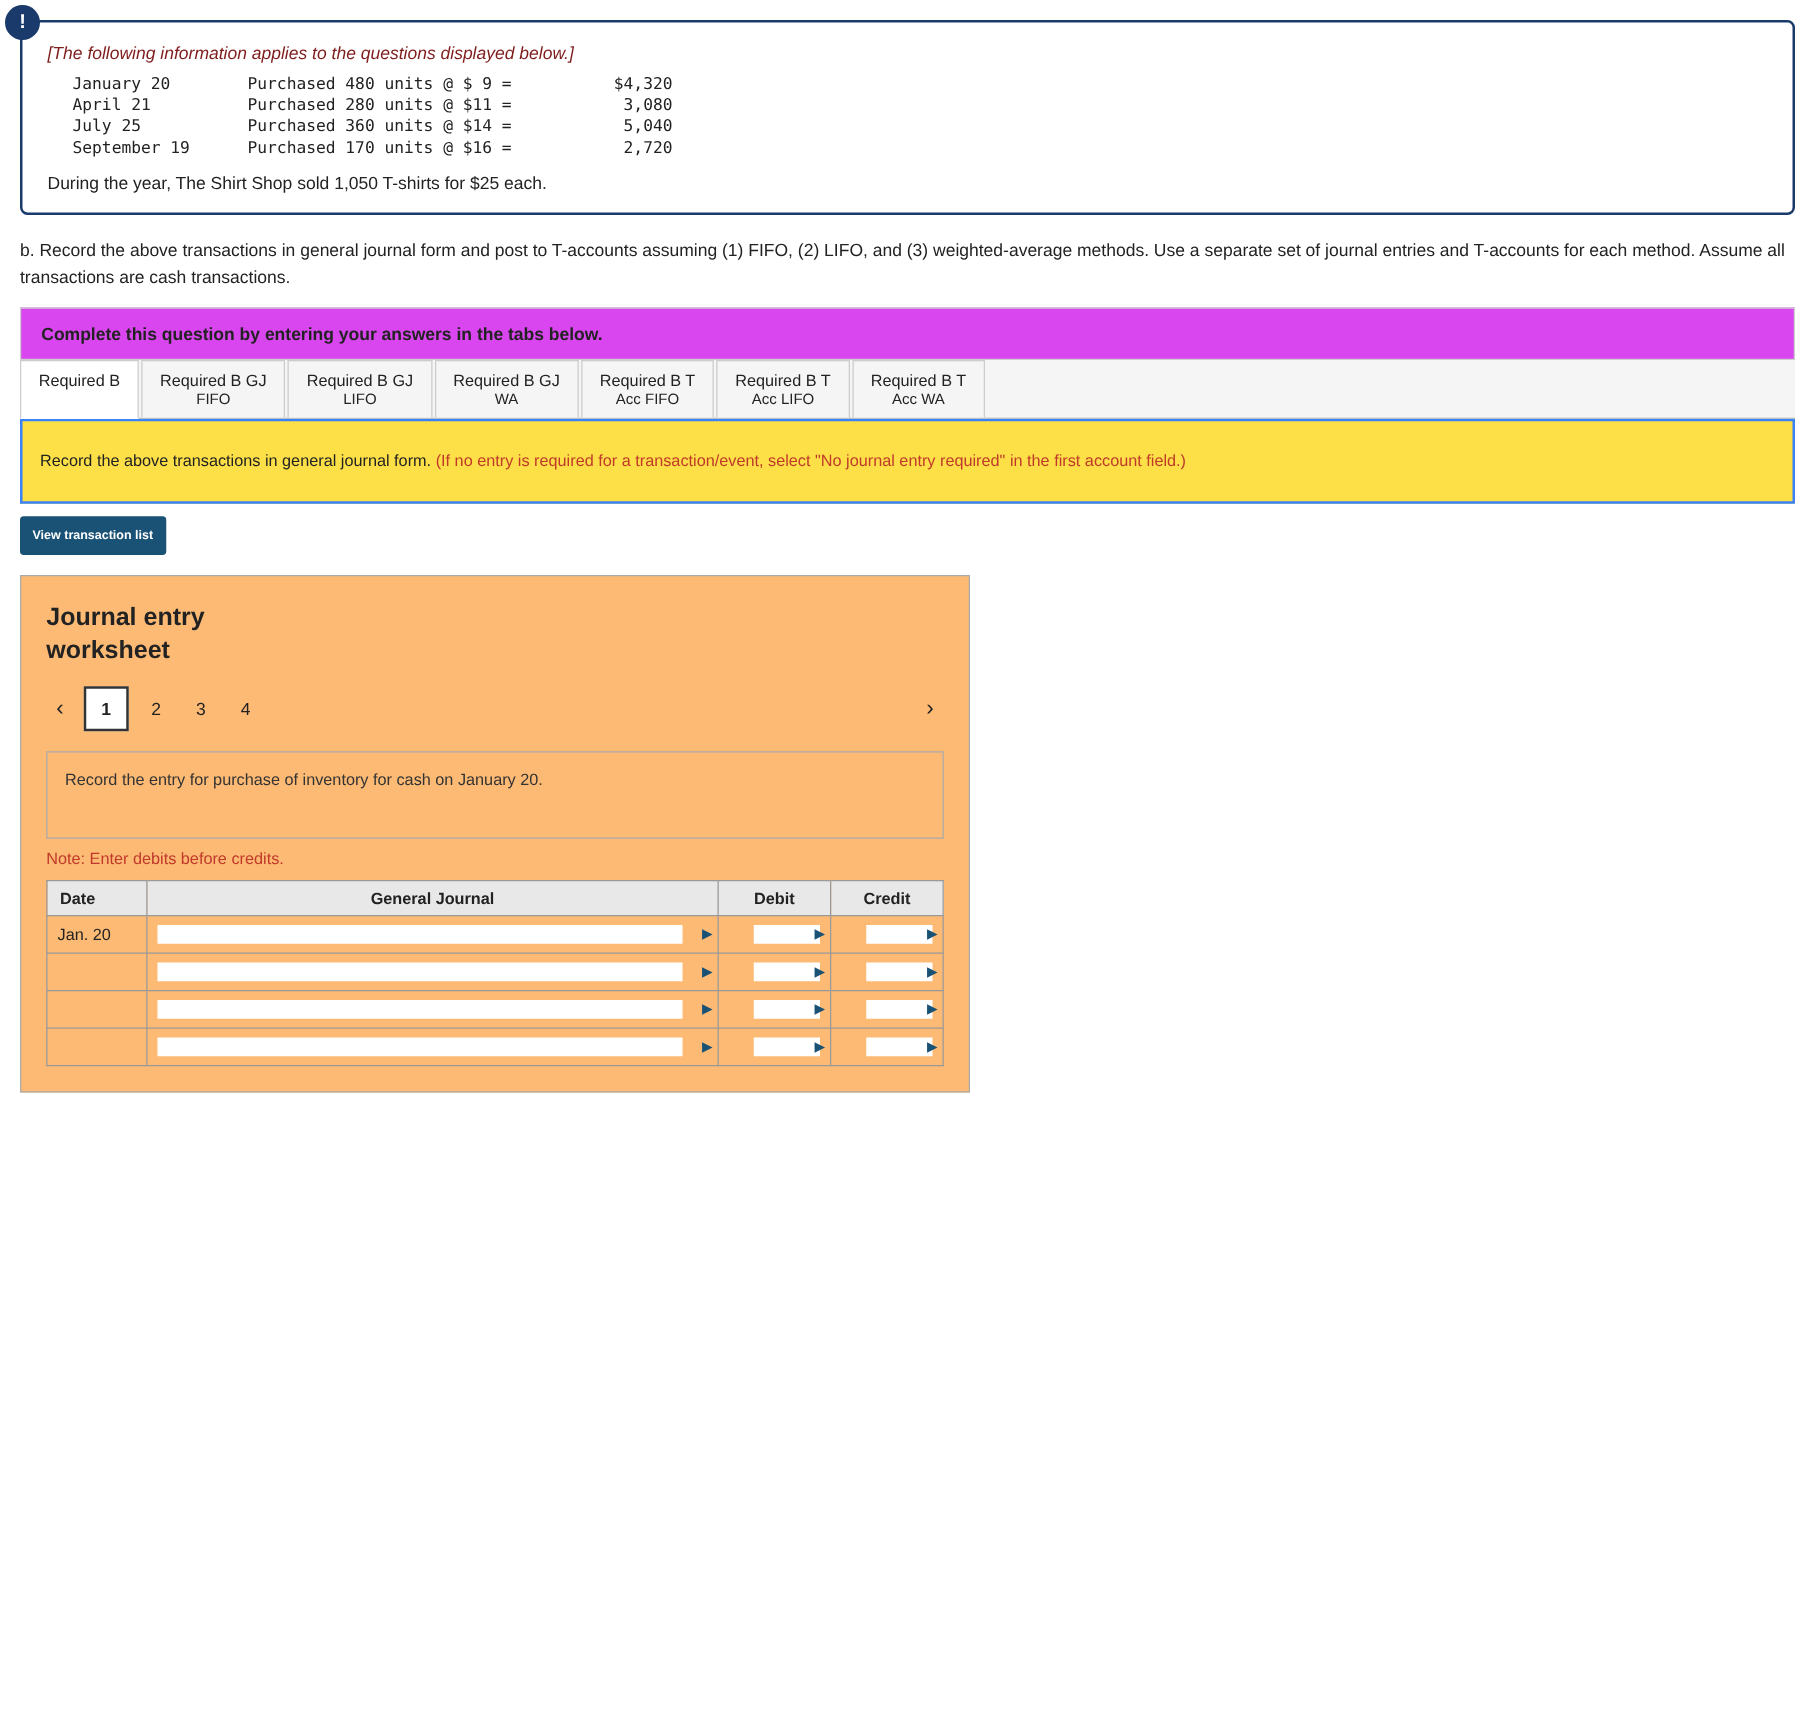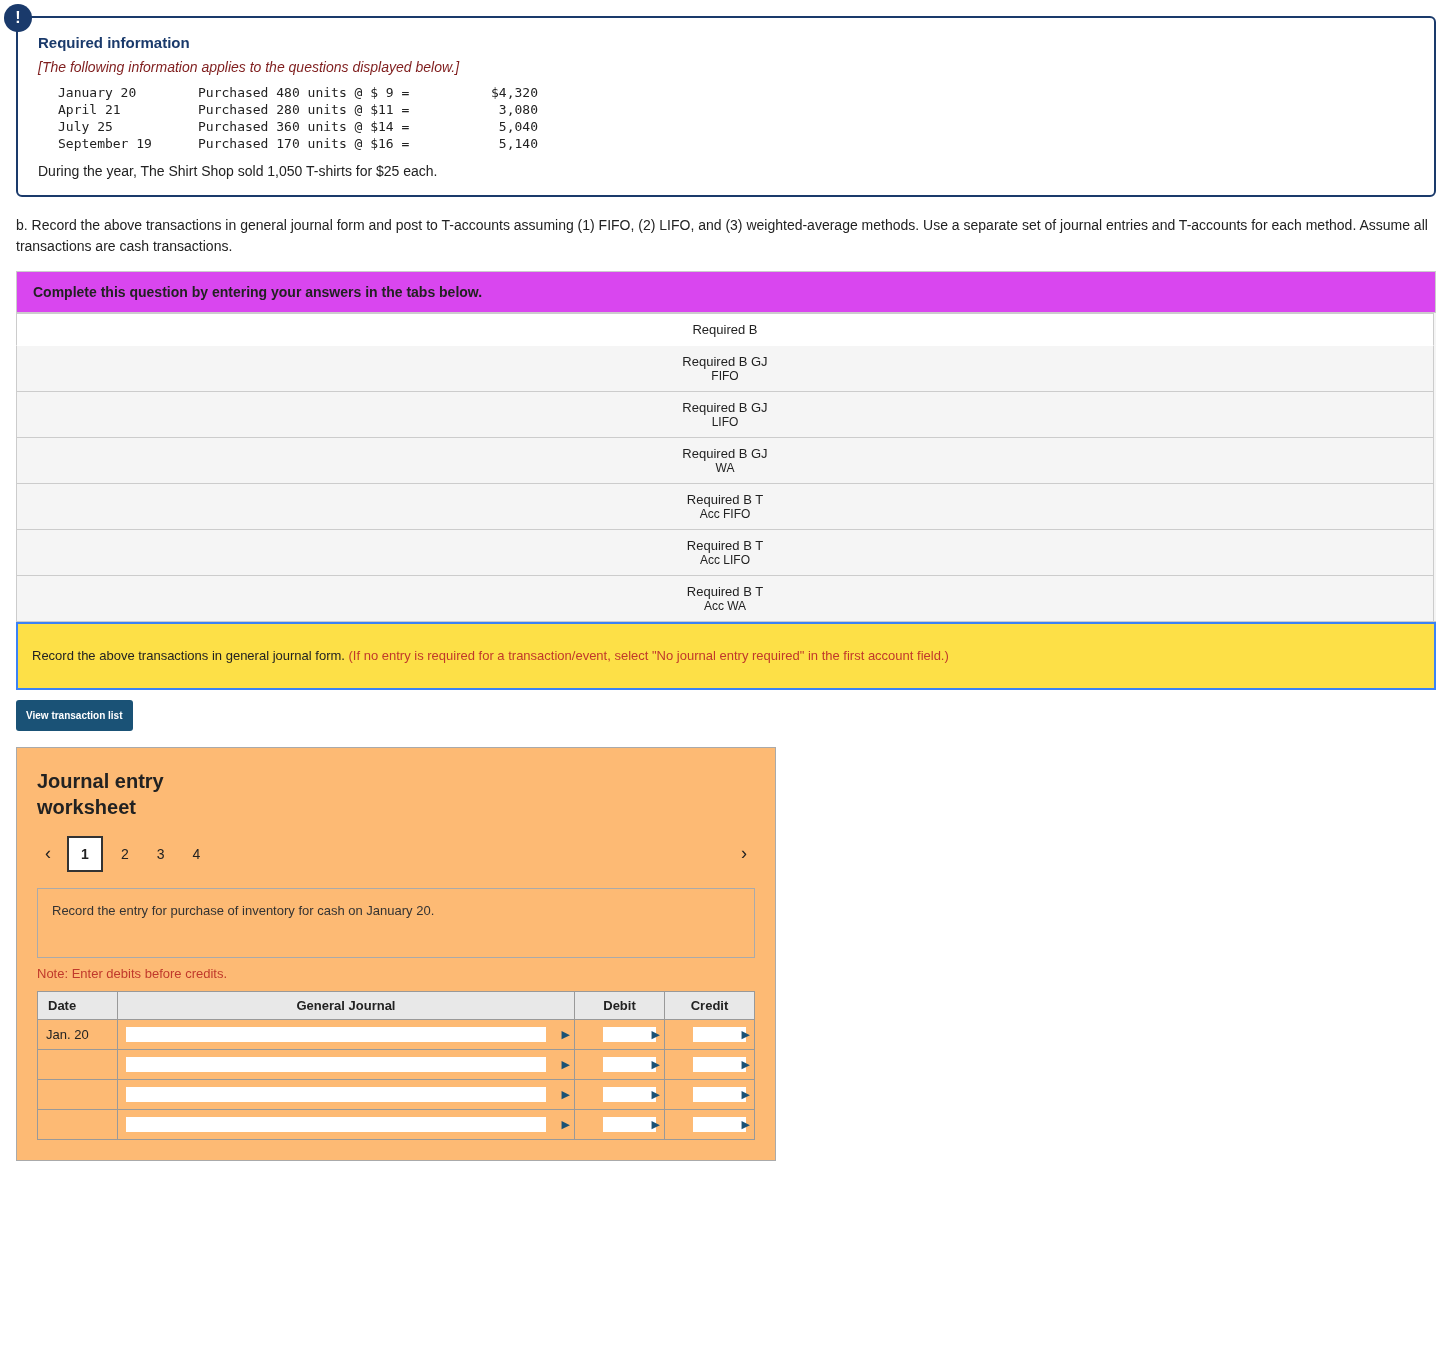--- a/index.html
+++ b/index.html
@@ -89,21 +89,20 @@
       margin-bottom: 0;
       border: 1px solid #ccc;
     }
 
     
     .tabs-container {
       display: flex;
       border-bottom: 1px solid #ccc;
       margin-bottom: 0;
       background: #f5f5f5;
-      flex-direction: column;
     }
     .tab {
       padding: 8px 14px;
       border: 1px solid #ccc;
       border-bottom: none;
       background: #f5f5f5;
       cursor: pointer;
       font-size: 13px;
       text-align: center;
       min-width: 80px;
@@ -269,42 +268,41 @@
     }
   </style>
 </head>
 <body>
 
 
 
 
 <div class="info-box">
   <div class="info-box-icon">!</div>
-  <h2>Required information</h2>
   <p class="subtitle">[The following information applies to the questions displayed below.]</p>
   <div class="transactions-table">
     <div class="row">
       <span class="date-col">January 20</span>
       <span class="desc-col">Purchased 480 units @ $ 9 =</span>
       <span class="amt-col">$4,320</span>
     </div>
     <div class="row">
       <span class="date-col">April 21</span>
       <span class="desc-col">Purchased 280 units @ $11 =</span>
       <span class="amt-col">3,080</span>
     </div>
     <div class="row">
       <span class="date-col">July 25</span>
       <span class="desc-col">Purchased 360 units @ $14 =</span>
       <span class="amt-col">5,040</span>
     </div>
     <div class="row">
       <span class="date-col">September 19</span>
       <span class="desc-col">Purchased 170 units @ $16 =</span>
-      <span class="amt-col">5,140</span>
+      <span class="amt-col">2,720</span>
     </div>
   </div>
   <p class="sold-text">During the year, The Shirt Shop sold 1,050 T-shirts for $25 each.</p>
 </div>
 
 
 <p class="question-text">b. Record the above transactions in general journal form and post to T-accounts assuming (1) FIFO, (2) LIFO, and (3) weighted-average methods. Use a separate set of journal entries and T-accounts for each method. Assume all transactions are cash transactions.</p>
 
 
 <div class="complete-bar">Complete this question by entering your answers in the tabs below.</div>

